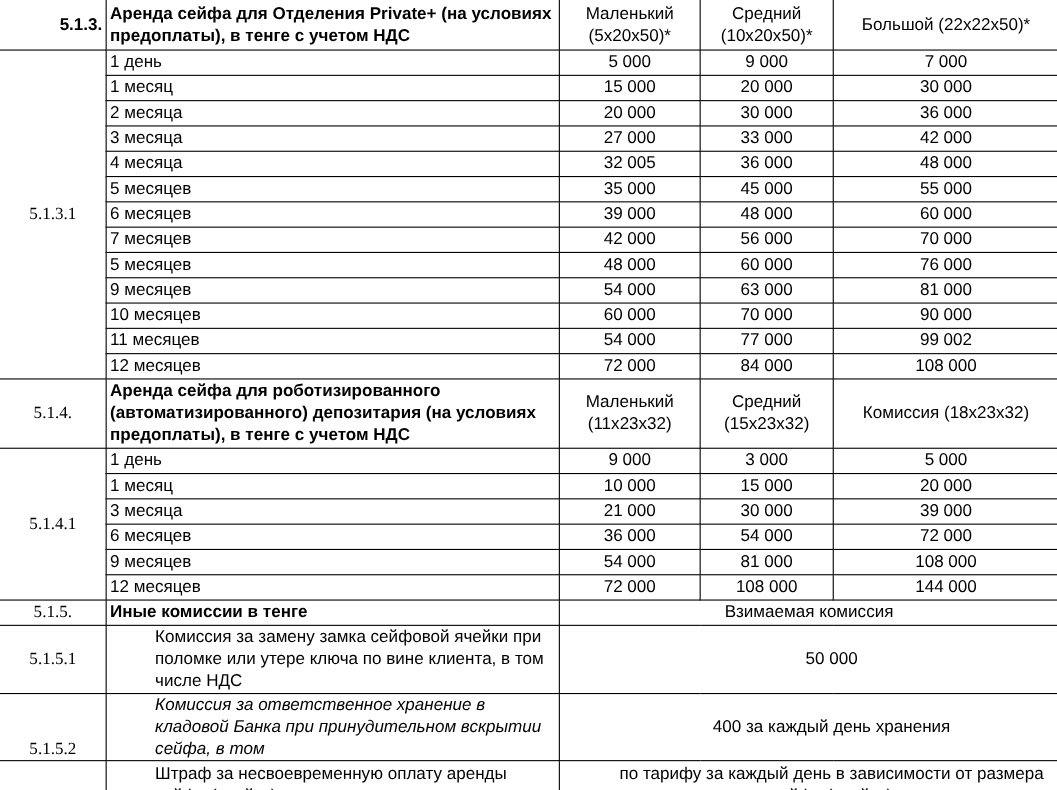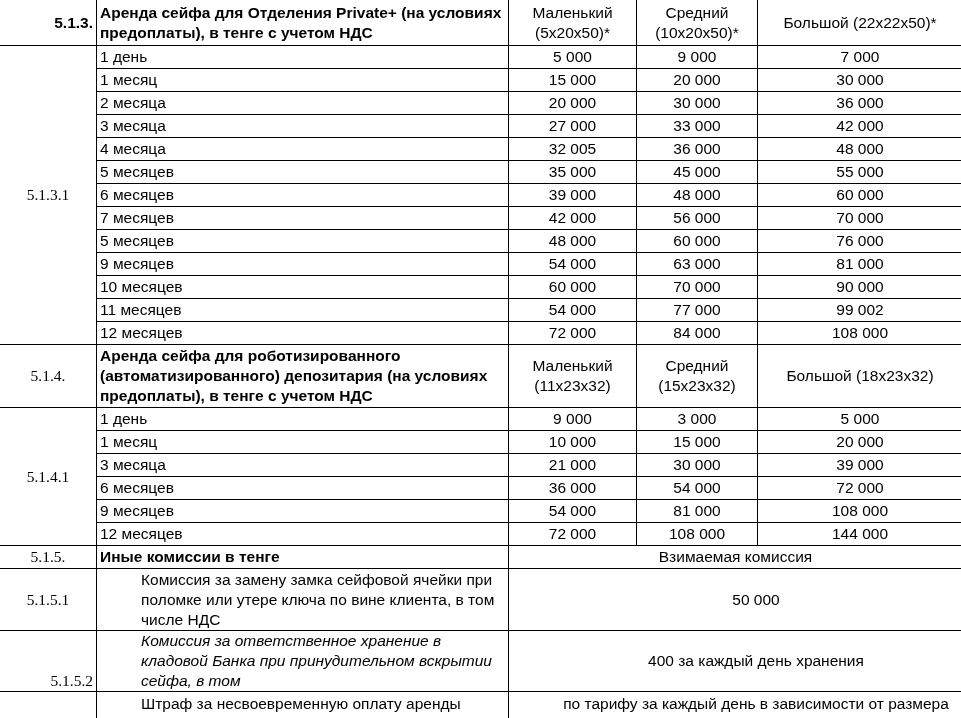--- a/index.html
+++ b/index.html
@@ -7,21 +7,21 @@
   table { border-collapse: collapse; table-layout: fixed; position: absolute; left: -1px; top: -1px; width: 963px; }
   td { border: 1px solid #000; font-size: 15.5px; line-height: 20px; padding: 0 3px; vertical-align: middle; overflow: hidden; white-space: nowrap; }
   td.code { text-align: center; font-family: Liberation Serif, serif; }
   td.num { text-align: center; }
   td.hdr { font-weight: bold; white-space: normal; margin-left: 32px; }
   td.wrap { white-space: normal; padding-left: 44px; }
   td.hcol { text-align: center; white-space: normal; line-height: 20px; }
   td.bold-code { font-weight: bold; text-align: right; }
   tr.r { height: 23px; }
   tr.r td { padding-top: 0; padding-bottom: 0; }
-  td.bottom { vertical-align: bottom; text-align: right; }
+  td.bottom { vertical-align: bottom; }
 </style>
 </head>
 <body>
 
 <table>
   <colgroup>
     <col style="width:97px">
     <col style="width:412px">
     <col style="width:128px">
     <col style="width:121px">
@@ -114,21 +114,21 @@
         <td class="num">72 000</td>
         <td class="num">84 000</td>
         <td class="num">108 000</td>
       </tr>
 
     <tr style="height:63px">
       <td class="code">5.1.4.</td>
       <td class="hdr">Аренда сейфа для роботизированного (автоматизированного) депозитария (на условиях предоплаты), в тенге с учетом НДС</td>
       <td class="hcol">Маленький (11x23x32)</td>
       <td class="hcol">Средний (15x23x32)</td>
-      <td class="hcol">Большой (18x23x32)</td>
+      <td class="hcol">Комиссия (18x23x32)</td>
     </tr>
     <tr class="r">
       <td class="code" rowspan="6">5.1.4.1</td>
       <td>1 день</td>
       <td class="num">9 000</td>
       <td class="num">3 000</td>
       <td class="num">5 000</td>
     </tr>
     <tr class="r">
         <td>1 месяц</td>

